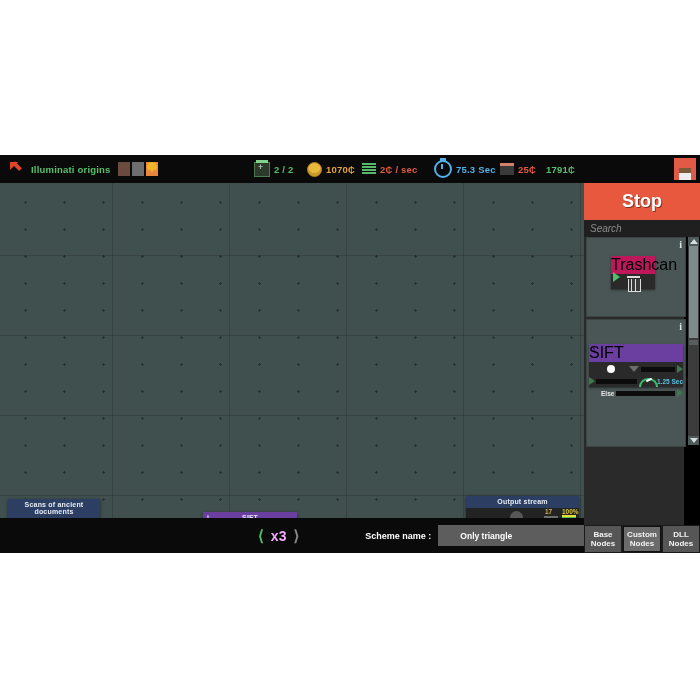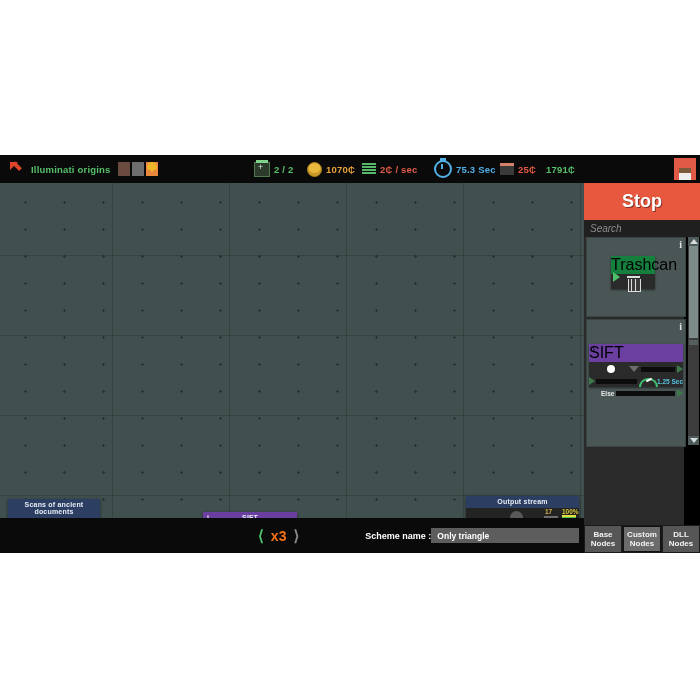--- a/index.html
+++ b/index.html
@@ -55,21 +55,21 @@
     background-position:-5px -8px,-5px -8px,6px 6px;}
 
   svg.wires{position:absolute;left:0;top:0;width:584px;height:335px;pointer-events:none;}
 
   
   .gnode{position:absolute;background:#232323;box-shadow:0 1px 3px rgba(0,0,0,.5);}
   .gnode .hdr{font-size:7px;font-weight:bold;color:#e7ecf5;text-align:center;padding:2px 0 2.5px;
               letter-spacing:.2px;}
   .hdr-blue{background:#2c3f63;}
   .hdr-purple{background:#6a3fa0;position:relative;}
-  .hdr-dark{background:#15803d;}
+  .hdr-dark{background:#be185d;}
 
   
   #src{left:8px;top:316px;width:92px;height:50px;}
   #src .shapes{display:flex;flex-direction:column;align-items:center;gap:1px;padding-top:2px;}
 
   
   #sift{left:203px;top:329px;width:94px;height:43px;}
   .sift-body{padding:1px 0 0;}
   .srow{height:12px;display:flex;align-items:center;position:relative;}
   .slot{flex:1;height:5px;background:#0c0c0c;margin:0 2px;}
@@ -134,24 +134,24 @@
   .tab{flex:1;margin:1px;background:#565656;color:#f2f2f2;font-size:8px;font-weight:bold;
     display:flex;flex-direction:column;align-items:center;justify-content:center;
     line-height:9.5px;cursor:pointer;}
   .tab.sel{background:#6b6b6b;border:1px solid #111;}
 
   
   #bottom{position:absolute;left:0;top:363px;width:584px;height:35px;background:#0a0a0a;
     display:flex;align-items:center;}
   .chev{font-size:15px;font-weight:bold;line-height:1;cursor:pointer;}
   .chev-l{color:#4ec06a;} .chev-r{color:#8a8a8a;}
-  #mult{font-size:14px;font-weight:bold;color:#f97316;margin:0 7px;}
+  #mult{font-size:14px;font-weight:bold;color:#f0abfc;margin:0 7px;}
   #schlbl{font-size:9px;font-weight:bold;color:#fff;margin-left:66px;white-space:nowrap;}
-  #schfield{width:148px;height:15px;background:#5d5d5d;display:flex;align-items:center;
-    padding-left:6px;box-sizing:border-box;}
+  #schfield{margin-left:7px;width:148px;height:21px;background:#5d5d5d;display:flex;align-items:center;
+    padding-left:22px;box-sizing:border-box;}
   #schfield span{font-size:8.5px;font-weight:bold;color:#fff;}
 </style>
 </head>
 <body>
 
 <div id="app">
 
   <div id="topbar">
     <div class="tb-item" style="left:10px;">
       <span class="arrow-ico"></span>

